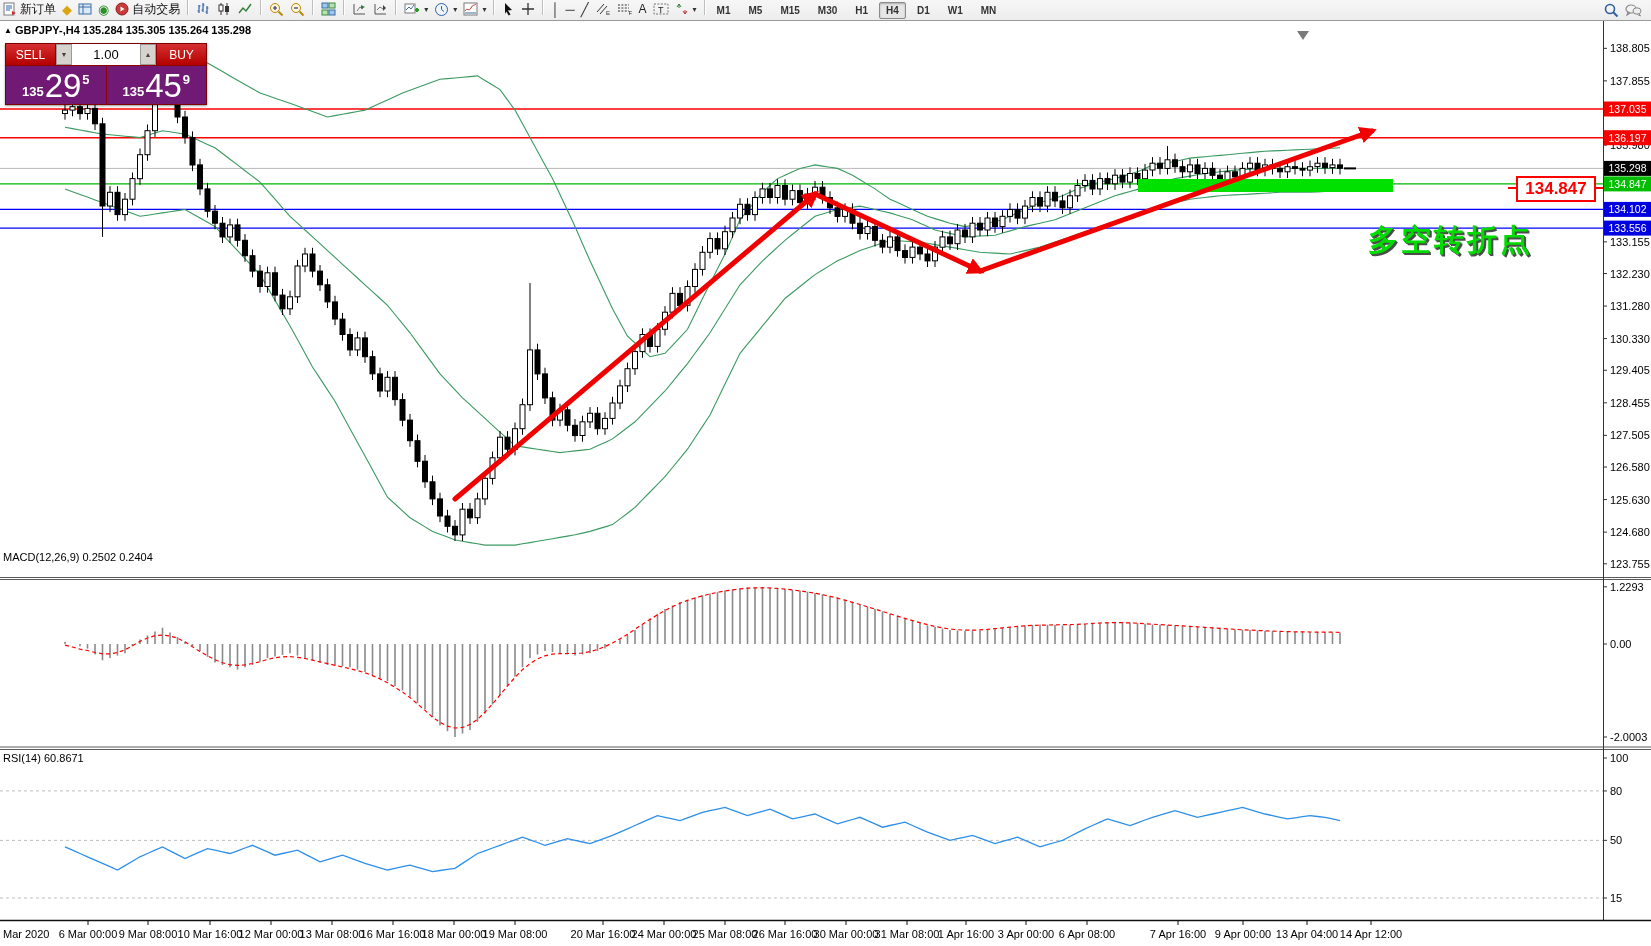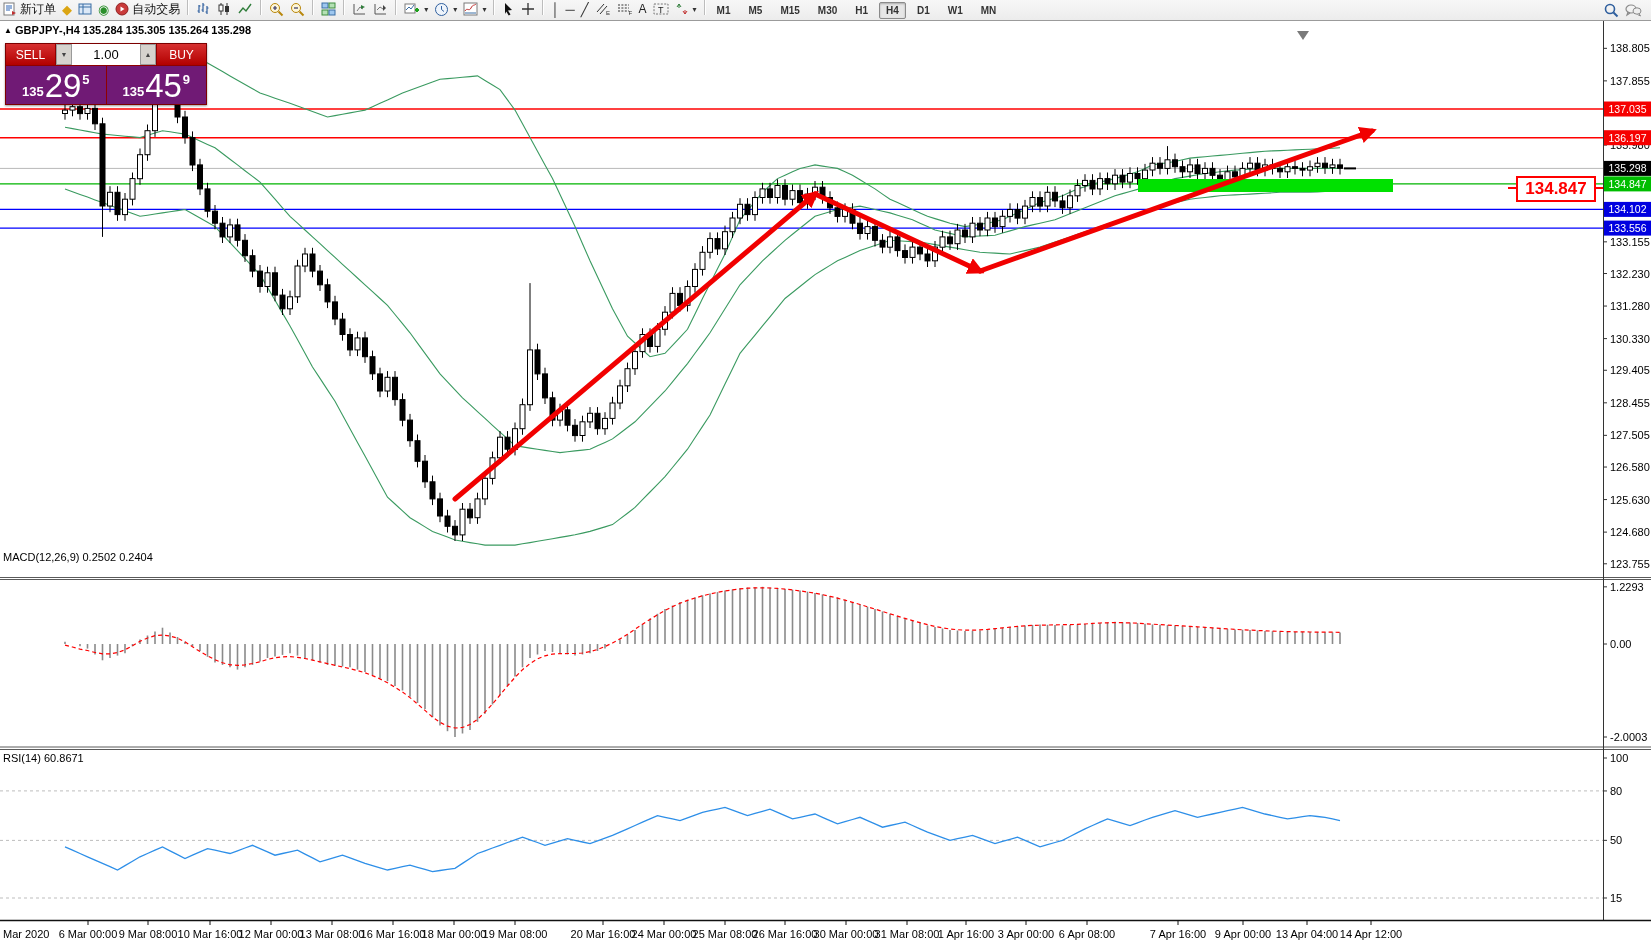--- a/index.html
+++ b/index.html
@@ -920,14 +920,15 @@
 
   <div id="macd-label">
     <span>MACD(12,26,9)</span>
     <span>0.2502 0.2404</span>
   </div>
   <div id="rsi-label">
     <span>RSI(14)</span>
     <span>60.8671</span>
   </div>
 
+  <div id="turning-point">多空转折点</div>
   <div id="price-box">134.847</div>
 </div>
 
 </body></html>

